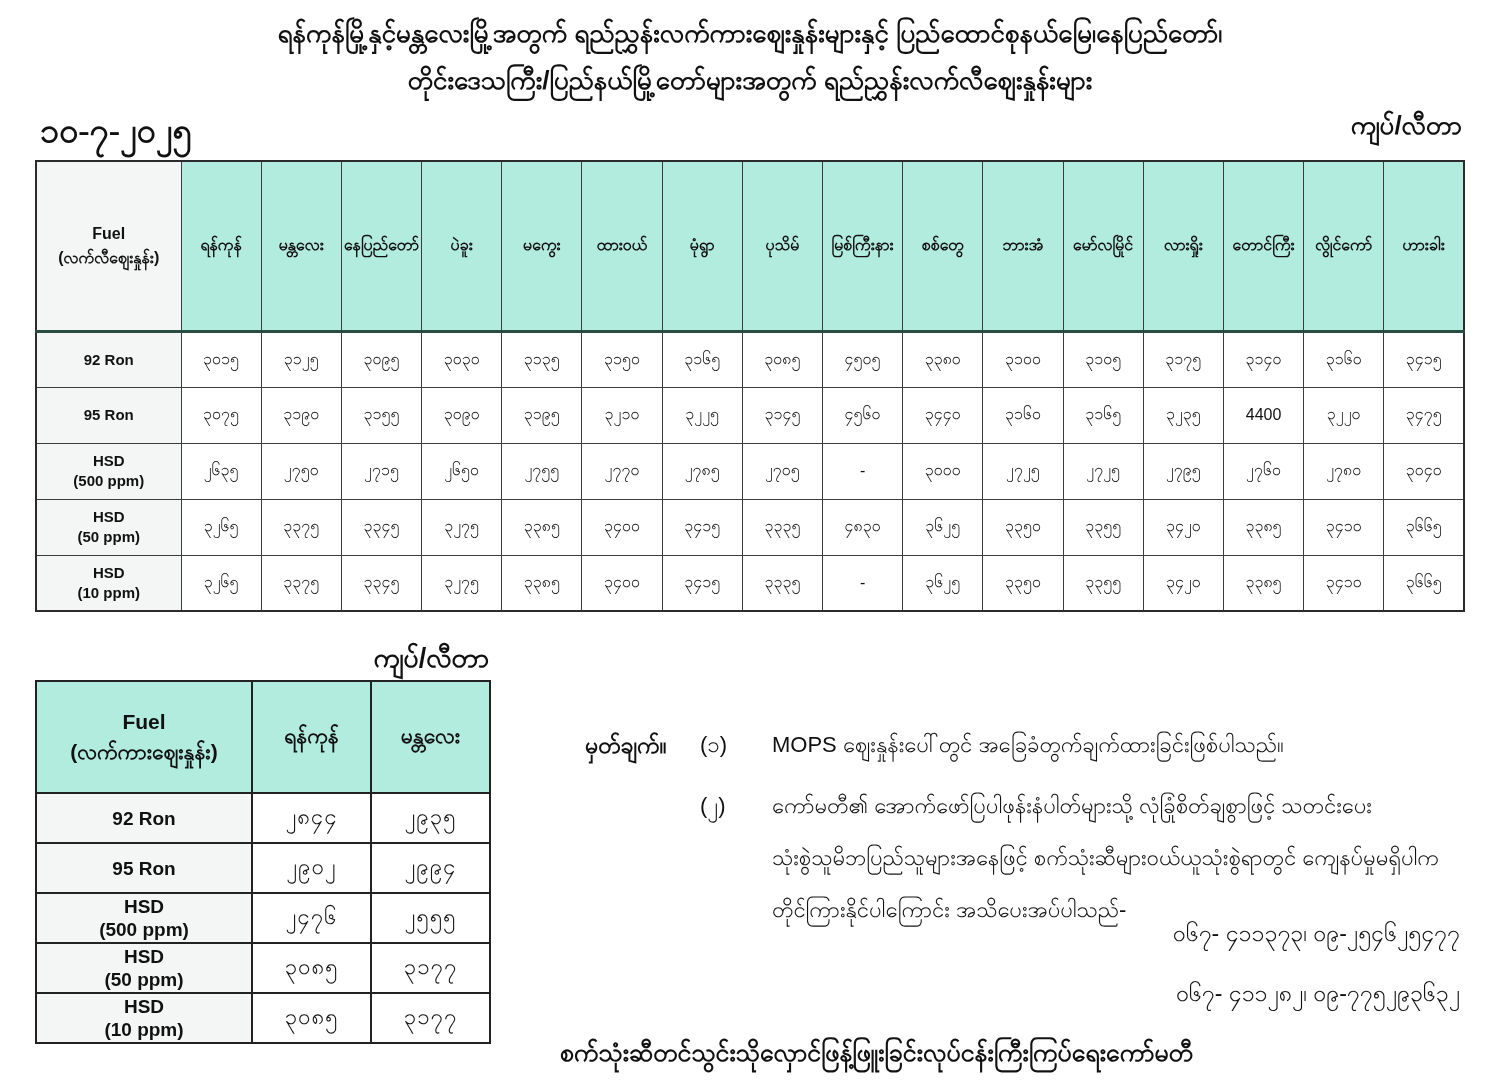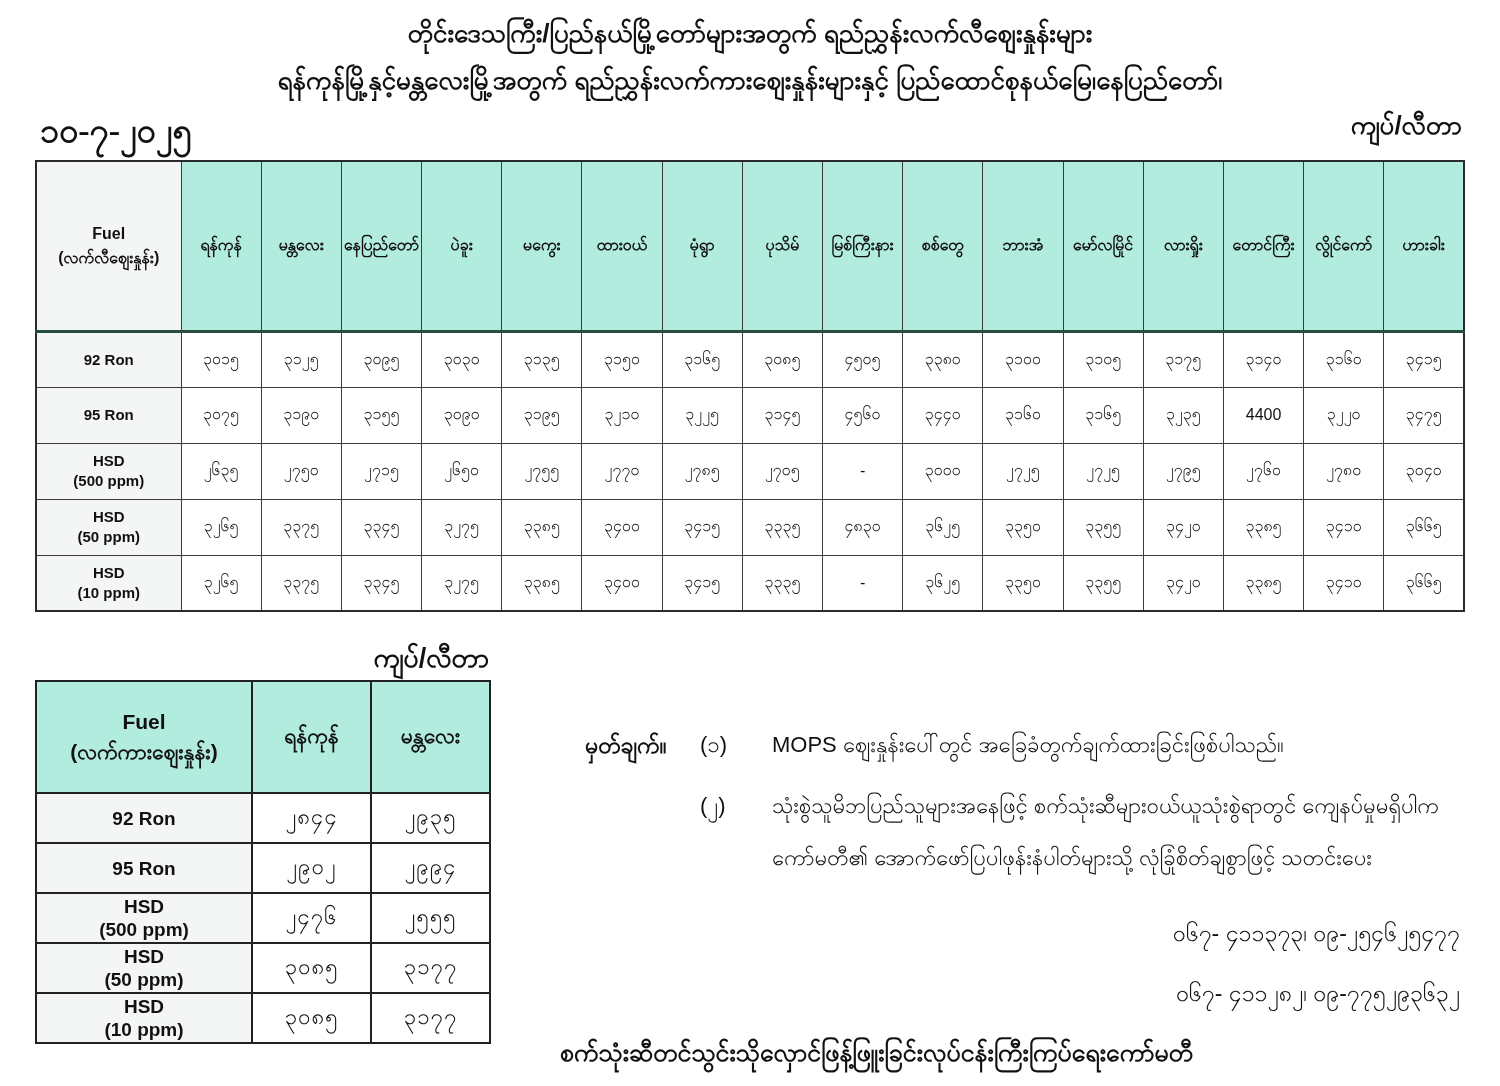--- a/index.html
+++ b/index.html
@@ -55,22 +55,22 @@
   .phone2{top:978px;}
   .footer{position:absolute;left:560px;width:920px;top:1036px;text-align:left;
           font-size:25px;font-weight:bold;}
 </style>
 </head>
 <body>
 
 <div class="page">
 
   <div class="title">
+    <div>ရန်ကုန်မြို့နှင့်မန္တလေးမြို့အတွက် ရည်ညွှန်းလက်ကားဈေးနှုန်းများနှင့် ပြည်ထောင်စုနယ်မြေ၊နေပြည်တော်၊</div>
     <div>တိုင်းဒေသကြီး/ပြည်နယ်မြို့တော်များအတွက် ရည်ညွှန်းလက်လီဈေးနှုန်းများ</div>
-    <div>ရန်ကုန်မြို့နှင့်မန္တလေးမြို့အတွက် ရည်ညွှန်းလက်ကားဈေးနှုန်းများနှင့် ပြည်ထောင်စုနယ်မြေ၊နေပြည်တော်၊</div>
   </div>
 
   <div class="date">၁၀-၇-၂၀၂၅</div>
   <div class="unit-top">ကျပ်/လီတာ</div>
 
   <table class="retail">
     <colgroup>
         <col style="width:145px">
       </colgroup>
     <thead>
@@ -270,22 +270,23 @@
   <div class="notes">
     <div class="note-row">
       <div class="note-label">မှတ်ချက်။</div>
       <div class="note-num">(၁)</div>
       <div class="note-text">MOPS ဈေးနှုန်းပေါ်တွင် အခြေခံတွက်ချက်ထားခြင်းဖြစ်ပါသည်။</div>
     </div>
     <div class="note-row note2">
       <div class="spacer"></div>
       <div class="note-num" style="line-height:52px;">(၂)</div>
       <div class="note-text">
+        <div>ကော်မတီ၏ အောက်ဖော်ပြပါဖုန်းနံပါတ်များသို့ လုံခြုံစိတ်ချစွာဖြင့် သတင်းပေး</div>
         <div>သုံးစွဲသူမိဘပြည်သူများအနေဖြင့် စက်သုံးဆီများဝယ်ယူသုံးစွဲရာတွင် ကျေနပ်မှုမရှိပါက</div>
-        <div>ကော်မတီ၏ အောက်ဖော်ပြပါဖုန်းနံပါတ်များသို့ လုံခြုံစိတ်ချစွာဖြင့် သတင်းပေး</div>
+        <div>တိုင်ကြားနိုင်ပါကြောင်း အသိပေးအပ်ပါသည်-</div>
       </div>
     </div>
   </div>
 
   <div class="phone phone1">ဝ၆၇- ၄၁၁၃၇၃၊ ဝ၉-၂၅၄၆၂၅၄၇၇</div>
   <div class="phone phone2">ဝ၆၇- ၄၁၁၂၈၂၊ ဝ၉-၇၇၅၂၉၃၆၃၂</div>
 
   <div class="footer">စက်သုံးဆီတင်သွင်းသိုလှောင်ဖြန့်ဖြူးခြင်းလုပ်ငန်းကြီးကြပ်ရေးကော်မတီ</div>
 
 </div>

